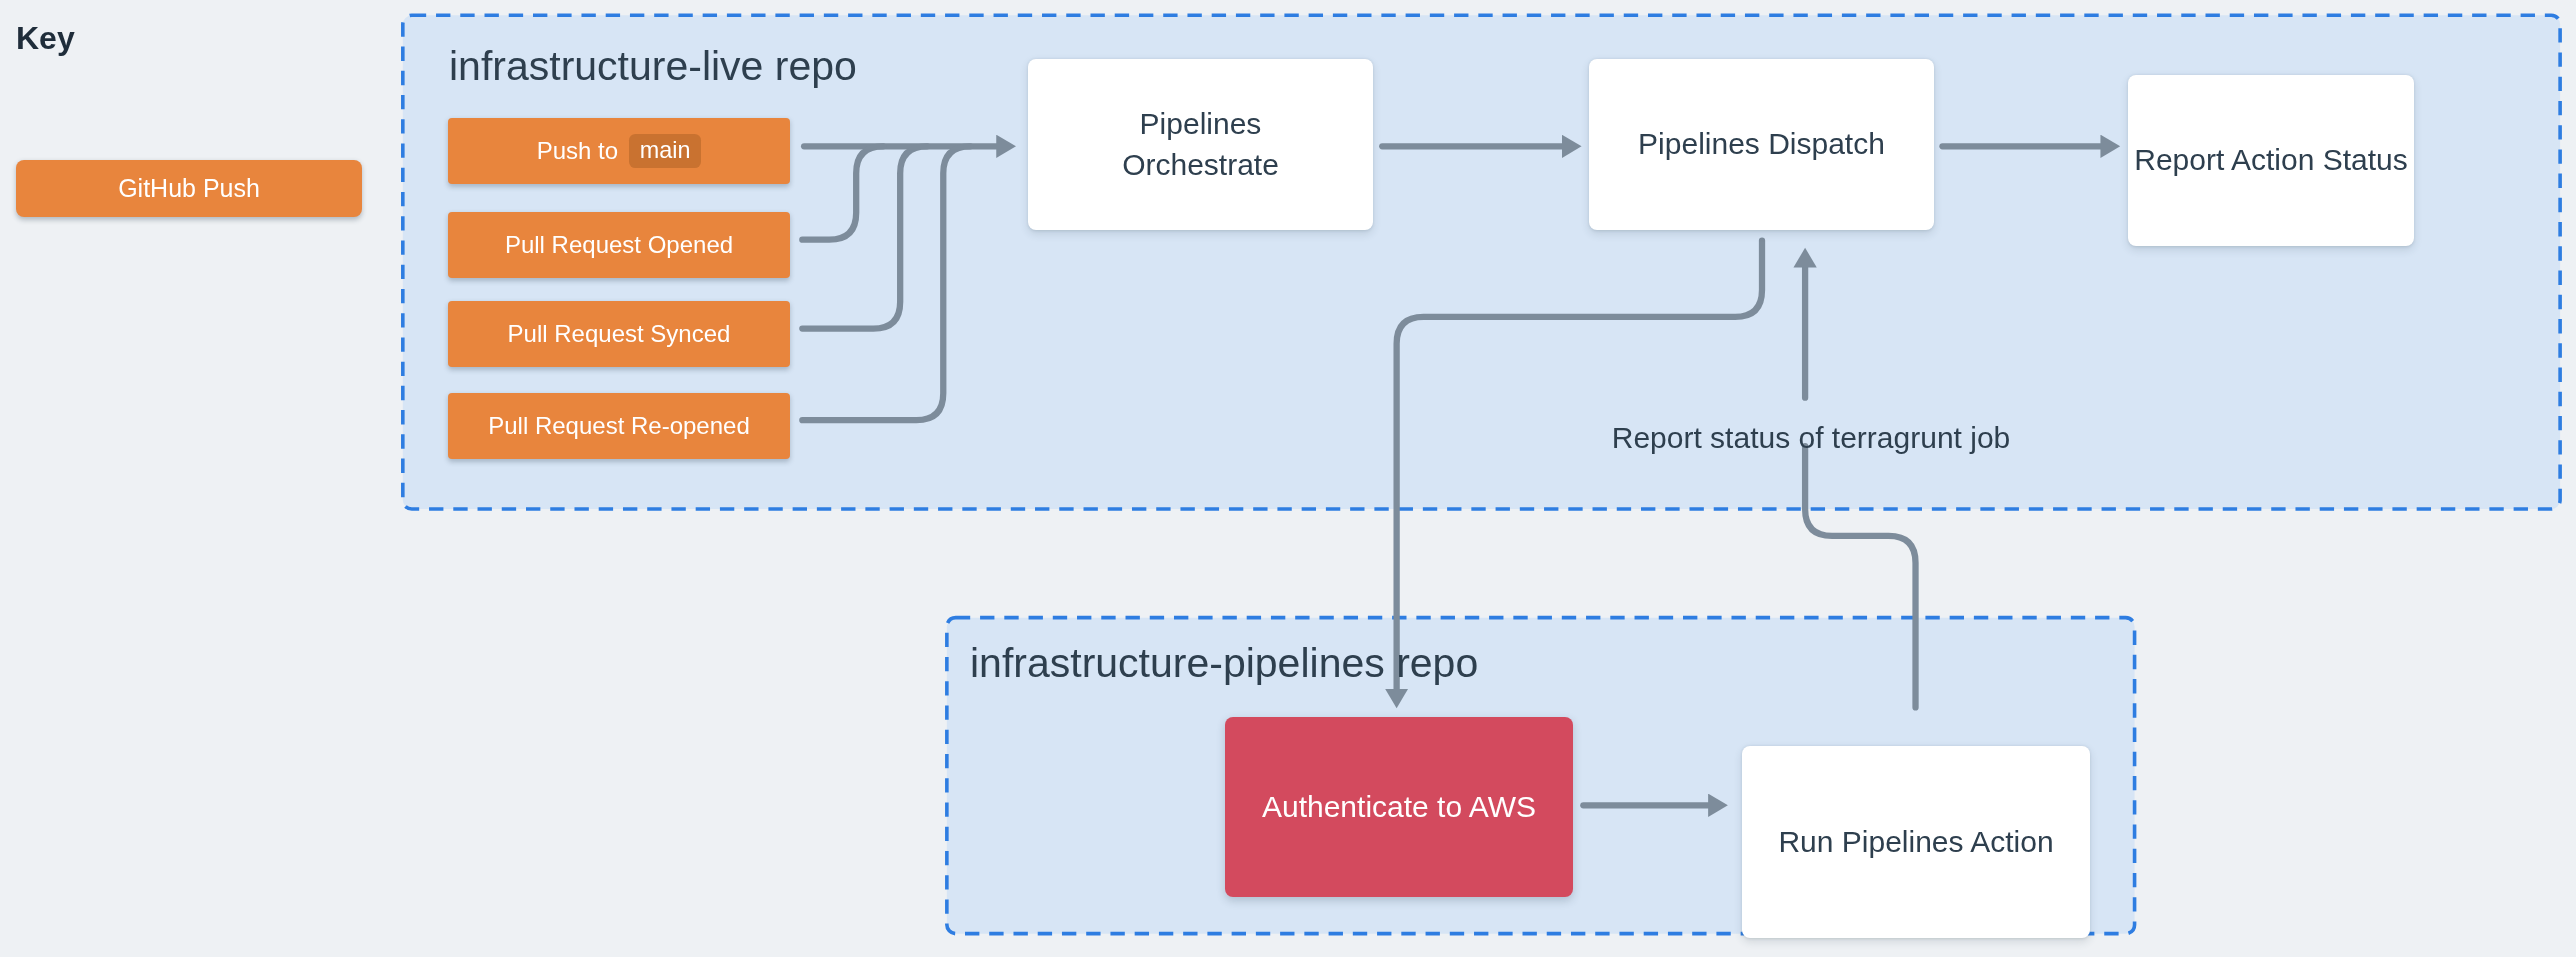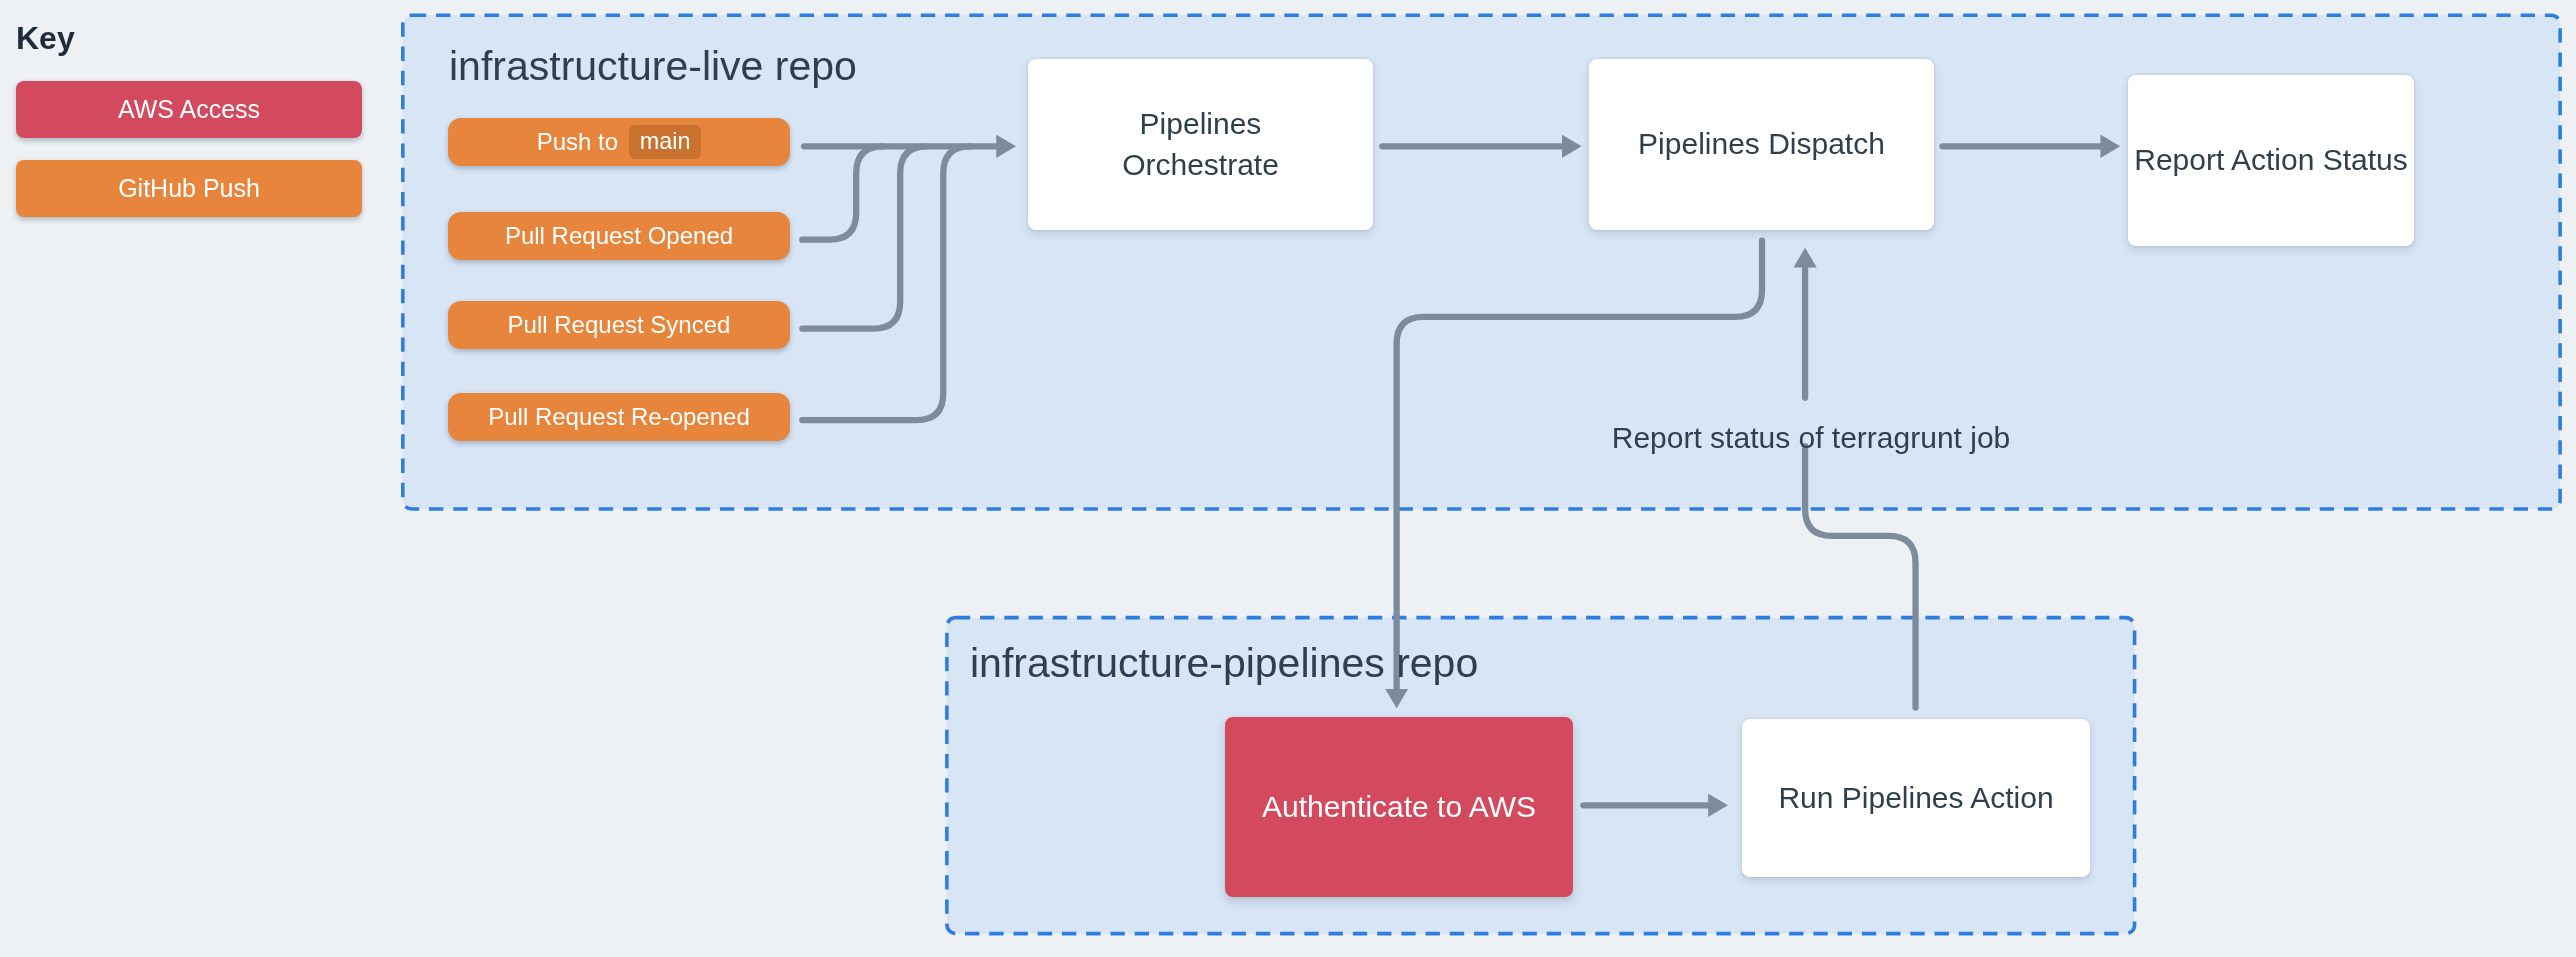--- a/index.html
+++ b/index.html
@@ -32,22 +32,22 @@
     border-radius:8px;display:flex;align-items:center;justify-content:center;
     color:#ffffff;font-size:25px;font-weight:500;
     box-shadow:0 2.7px 5.4px rgba(43,62,80,0.30);
   }
   .legend-aws{top:81px;background:var(--aws-red);}
   .legend-gh{top:160px;background:var(--gh-orange);}
   .container-label{
     position:absolute;font-size:41px;color:var(--node-text);white-space:nowrap;
   }
   .event-btn{
-    position:absolute;left:448px;width:342px;height:48px;
-    background:var(--gh-orange);border-radius:13px;
+    position:absolute;left:448px;width:342px;height:66px;
+    background:var(--gh-orange);border-radius:4px;
     display:flex;align-items:center;justify-content:center;gap:10.8px;
     color:#ffffff;font-size:24px;font-weight:500;
     box-shadow:0 2.7px 5.4px rgba(43,62,80,0.28);
     white-space:nowrap;
   }
   .chip{
     background:var(--chip-orange);
     border-radius:6.3px;
     padding:2.7px 10.8px 4.5px 10.8px;
     font-family:Liberation Sans, sans-serif;
@@ -94,23 +94,20 @@
       <path d="M 1539 163 H 1740" marker-end="url(#arrow)"></path>
       <path d="M 2163 163 H 2340" marker-end="url(#arrow)"></path>
       <path d="M 1962 268 V 323 Q 1962 353 1932 353 H 1585 Q 1555 353 1555 383 V 768" marker-end="url(#arrow)"></path>
       <path d="M 1763 897 H 1903" marker-end="url(#arrow)"></path>
       <path d="M 2133 788 V 627 Q 2133 597 2103 597 H 2040 Q 2010 597 2010 567 V 497"></path>
       <path d="M 2010 443 V 297" marker-end="url(#arrow)"></path>
     </g>
   </svg>
 
   <div class="key-title">Key</div>
-  <div class="legend-btn legend-aws">
-    <span>AWS Access</span>
-  </div>
   <div class="legend-btn legend-gh">
     <span>GitHub Push</span>
   </div>
 
   <div class="container-label" style="left:449px;top:43px">infrastructure-live repo</div>
 
   <div class="event-btn" style="top:118px">
     <span>Push to</span>
     <span class="chip">main</span>
   </div>
@@ -135,18 +132,18 @@
     <span class="lbl">Report Action Status</span>
   </div>
 
   <div class="annotation" style="left:1811px;top:438px">Report status of terragrunt job</div>
 
   <div class="container-label" style="left:970px;top:640px">infrastructure-pipelines repo</div>
 
   <div class="node node-red" style="left:1225px;top:717px;width:348px;height:180px">
     <span class="lbl">Authenticate to AWS</span>
   </div>
-  <div class="node" style="left:1742px;top:719px;width:348px;height:158px">
+  <div class="node" style="left:1742px;top:746px;width:348px;height:192px">
     <span class="lbl">Run Pipelines Action</span>
   </div>
 
 </div>
 
 
 </body></html>

